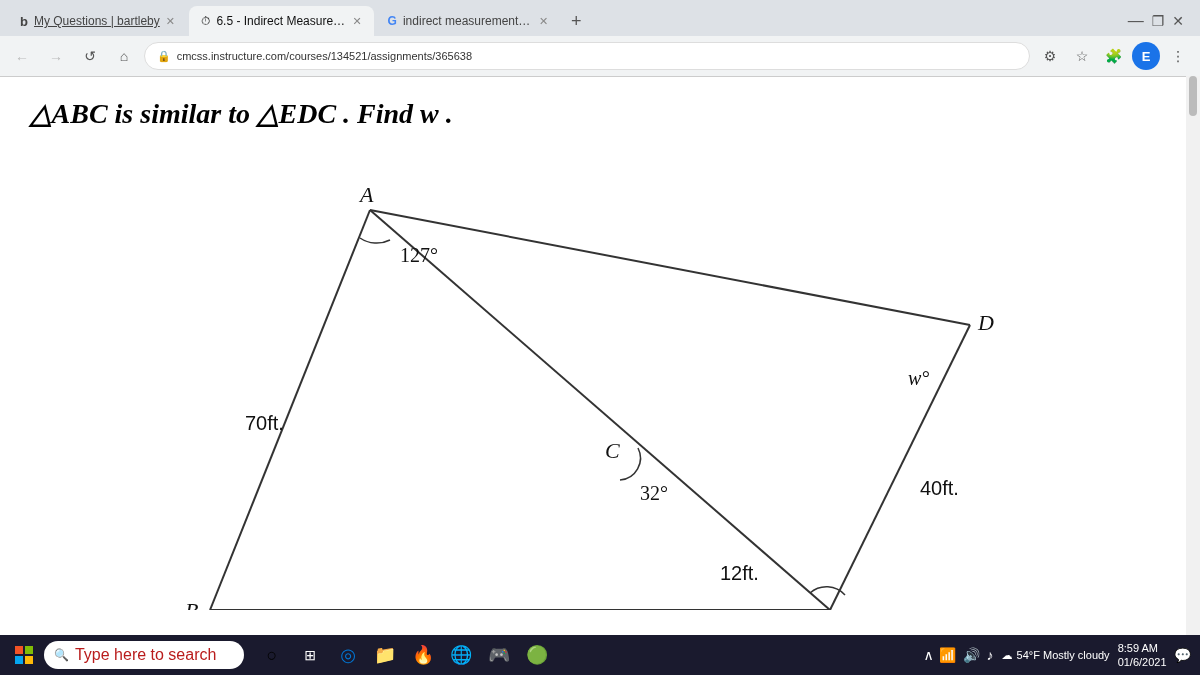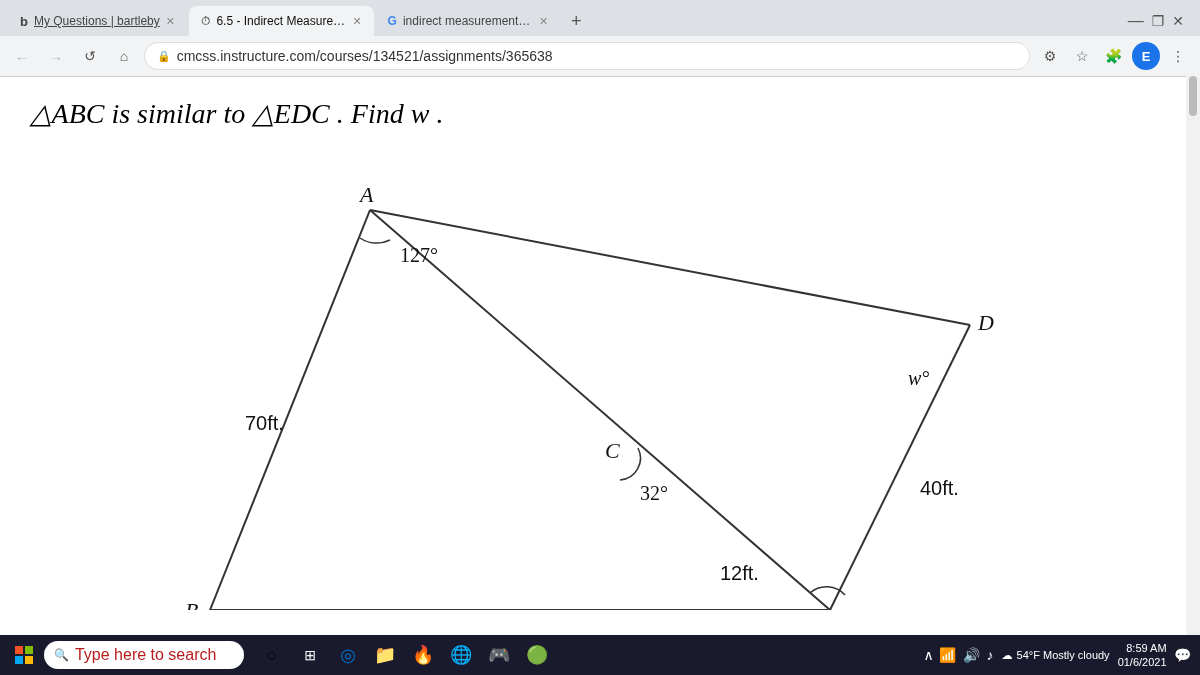--- a/index.html
+++ b/index.html
@@ -126,21 +126,21 @@
       background: #fff;
       height: calc(675px - 76px - 40px);
       overflow-y: auto;
       padding: 20px 30px;
       position: relative;
     }
 
     .problem-title {
       font-size: 28px;
       font-style: italic;
-      font-weight: 400;
+      font-weight: 700;
       margin-bottom: 20px;
       font-family: 'Times New Roman', serif;
     }
 
     .diagram-container {
       position: relative;
       width: 900px;
       height: 460px;
       margin: 0 auto;
     }
@@ -197,21 +197,21 @@
     }
     .taskbar-right {
       margin-left: auto;
       display: flex;
       align-items: center;
       gap: 8px;
       color: #fff;
       font-size: 11px;
     }
     .taskbar-clock {
-      text-align: right;
+      text-align: left;
       line-height: 1.3;
     }
     .taskbar-weather {
       display: flex;
       align-items: center;
       gap: 4px;
       font-size: 11px;
     }
     .taskbar-sys-icons {
       display: flex;
@@ -269,21 +269,21 @@
     </div>
   </div>
 
   <div class="browser-nav">
     <div class="nav-btn disabled">←</div>
     <div class="nav-btn disabled">→</div>
     <div class="nav-btn">↺</div>
     <div class="nav-btn">⌂</div>
     <div class="address-bar">
       <span class="lock-icon">🔒</span>
-      <span style="font-size:14px;text-align:right;">cmcss.instructure.com/courses/134521/assignments/365638</span>
+      <span style="font-size:11px;text-align:right;">cmcss.instructure.com/courses/134521/assignments/365638</span>
     </div>
     <div class="nav-right">
       <div class="nav-right-btn">⚙</div>
       <div class="nav-right-btn">☆</div>
       <div class="nav-right-btn">🧩</div>
       <div class="profile-btn">E</div>
       <div class="nav-right-btn">⋮</div>
     </div>
   </div>
 </div>

